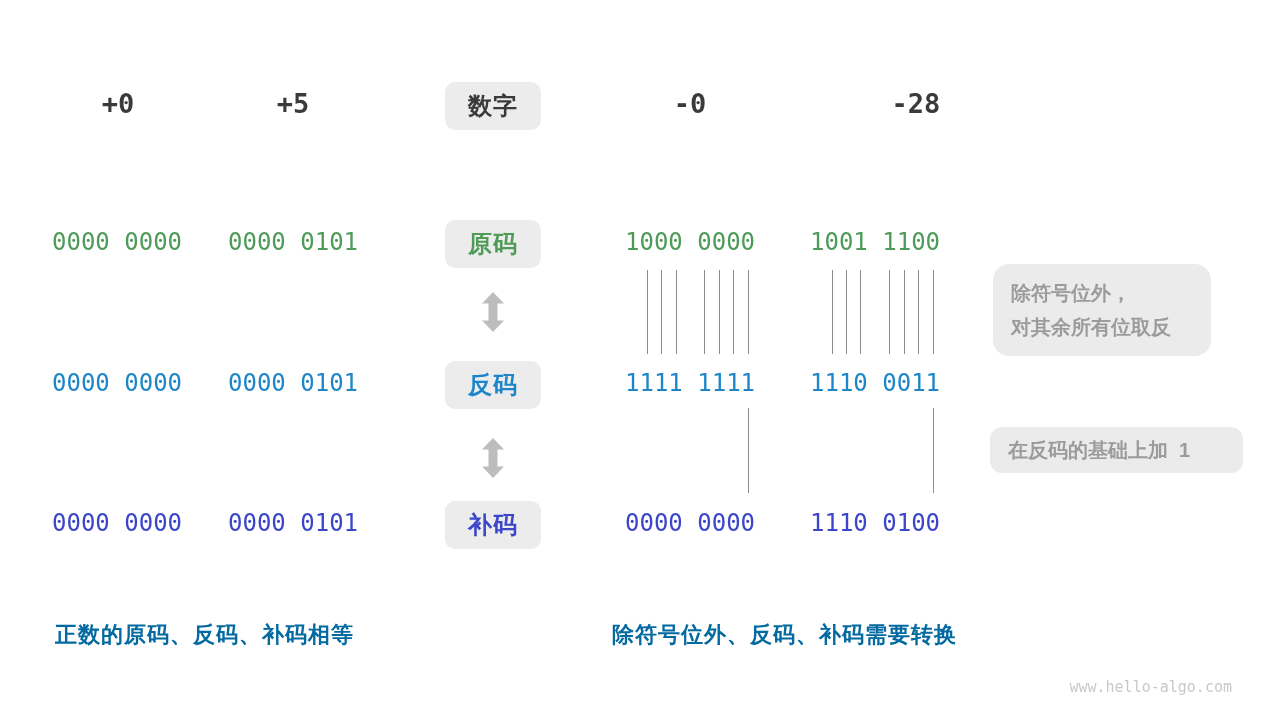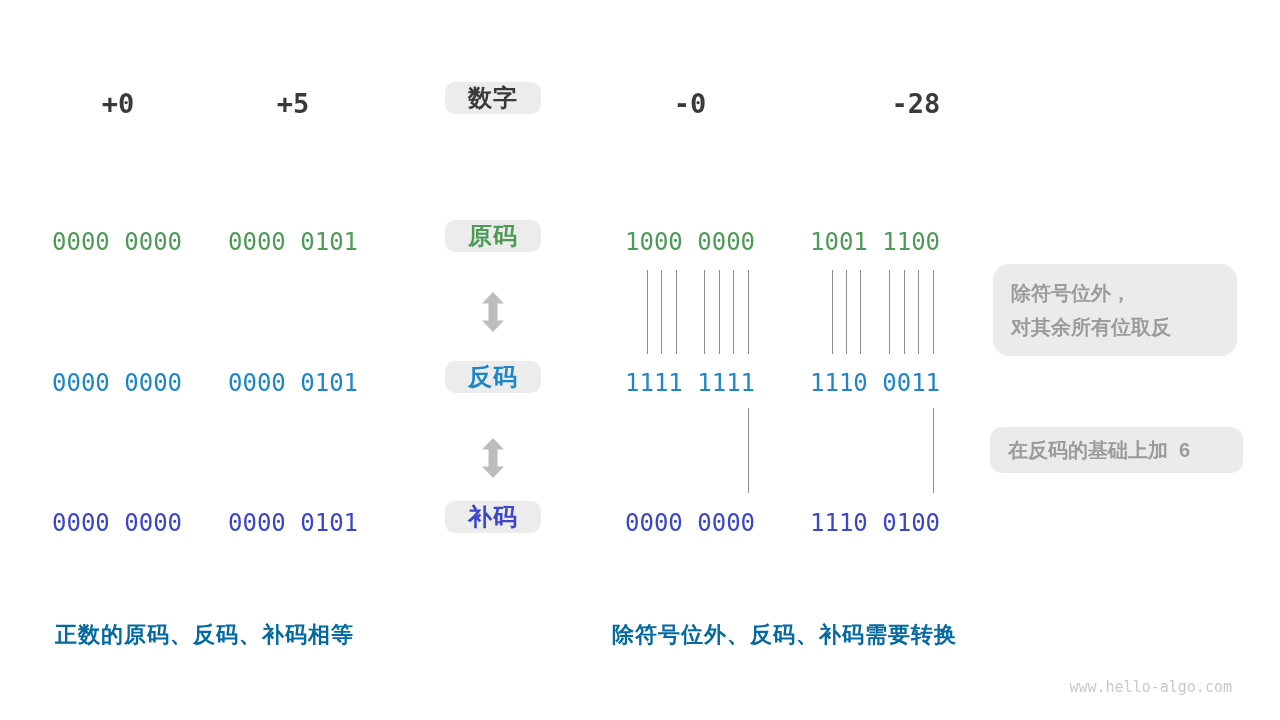--- a/index.html
+++ b/index.html
@@ -1,34 +1,34 @@
 <!DOCTYPE html>
 <html><head>
 <meta charset="utf-8">
 <style>
   html,body{margin:0;padding:0;background:#fff;}
   .canvas{position:relative;width:1280px;height:720px;background:#ffffff;overflow:hidden;
           font-family:"Liberation Sans",sans-serif;}
   .mono-label{position:absolute;transform:translateX(-50%);
           font:bold 27px/30px "DejaVu Sans Mono",monospace;color:#3A3A3A;top:89px;}
-  .tag{position:absolute;left:445px;width:96px;height:32px;background:#ECECEC;border-radius:10px;
+  .tag{position:absolute;left:445px;width:96px;height:48px;background:#ECECEC;border-radius:10px;
           display:flex;align-items:center;justify-content:center;
           font:bold 24px "Liberation Sans",sans-serif;letter-spacing:1px;}
   .tag.dark{color:#3A3A3A}.tag.green{color:#4E9B58}.tag.blue{color:#1E86C8}.tag.indigo{color:#3B46C9}
   .bin{position:absolute;font:24px/28px "DejaVu Sans Mono",monospace;white-space:pre;}
   .bin.green{color:#4E9B58}.bin.blue{color:#1E86C8}.bin.indigo{color:#3B46C9}
   .row-sign{top:228px}.row-ones{top:369px}.row-twos{top:509px}
   .c1{left:52px}.c2{left:228px}.c3{left:625px}.c4{left:810px}
   .vline{position:absolute;width:1px;background:#8C8C8C;}
   .tick{top:270px;height:84px;}
   .carry{top:408px;height:85px;}
   .arrow{position:absolute;left:481px;width:24px;height:40px;}
   .note{position:absolute;background:#EBEBEB;border-radius:16px;color:#9B9B9B;
           font:bold 20px/34px "Liberation Sans",sans-serif;padding:12px 18px;box-sizing:border-box;}
-  .note-invert{left:993px;top:264px;width:244px;height:92px;}
+  .note-invert{left:993px;top:264px;width:218px;height:92px;}
   .note-addone{left:990px;top:427px;width:253px;height:46px;border-radius:12px;
           line-height:22px;white-space:pre;}
   .caption{position:absolute;top:620px;font:bold 22px "Liberation Sans",sans-serif;
           color:#0369a1;letter-spacing:1px;}
   .caption-pos{left:55px}.caption-neg{left:612px}
   .watermark{position:absolute;right:48px;top:678px;
           font:15px "DejaVu Sans Mono",monospace;color:#C9C9C9;text-align:center;}
 </style>
 </head>
 <body>
@@ -83,20 +83,20 @@
     <polygon points="12,0 23,11.5 16.5,11.5 16.5,28.5 23,28.5 12,40 1,28.5 7.5,28.5 7.5,11.5 1,11.5" fill="#BDBDBD"></polygon>
   </svg>
   <svg class="arrow" style="top:438px" viewBox="0 0 24 40">
     <polygon points="12,0 23,11.5 16.5,11.5 16.5,28.5 23,28.5 12,40 1,28.5 7.5,28.5 7.5,11.5 1,11.5" fill="#BDBDBD"></polygon>
   </svg>
 
   <div class="note note-invert">
     <div>除符号位外，</div>
     <div>对其余所有位取反</div>
   </div>
-  <div class="note note-addone">在反码的基础上加  6</div>
+  <div class="note note-addone">在反码的基础上加  1</div>
 
   <div class="caption caption-pos">正数的原码、反码、补码相等</div>
   <div class="caption caption-neg">除符号位外、反码、补码需要转换</div>
 
   <div class="watermark">www.hello-algo.com</div>
 
 </div>
 
 </body></html>

